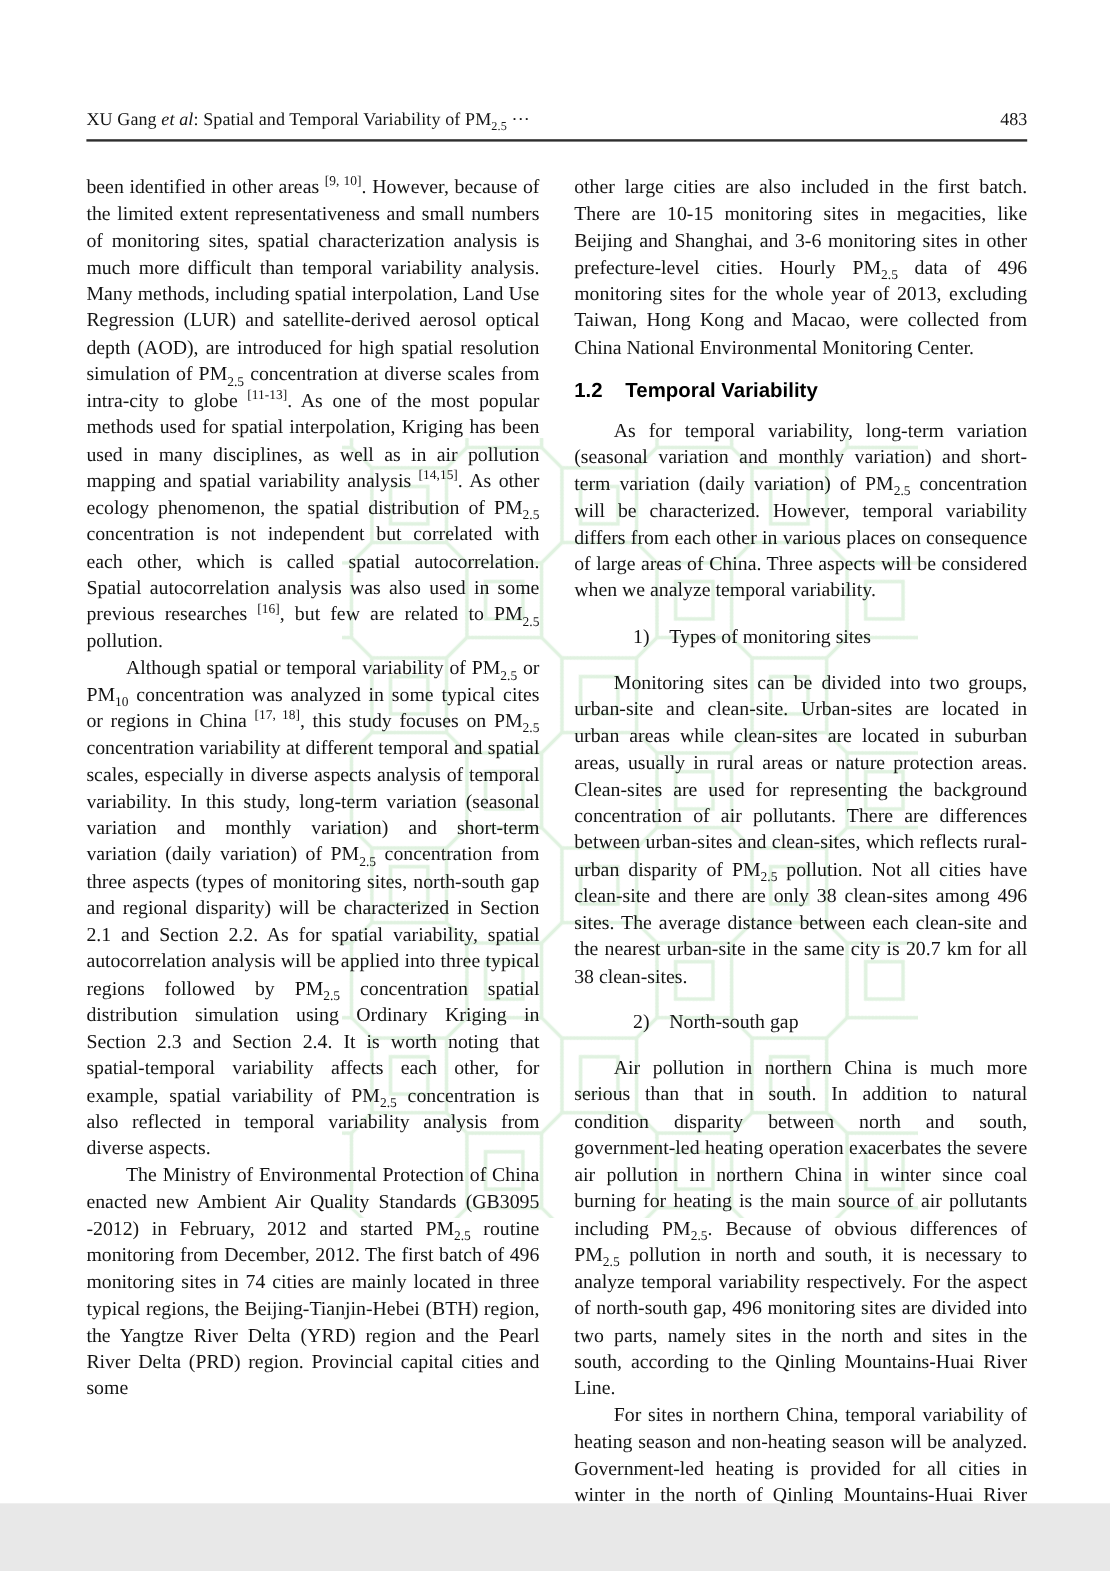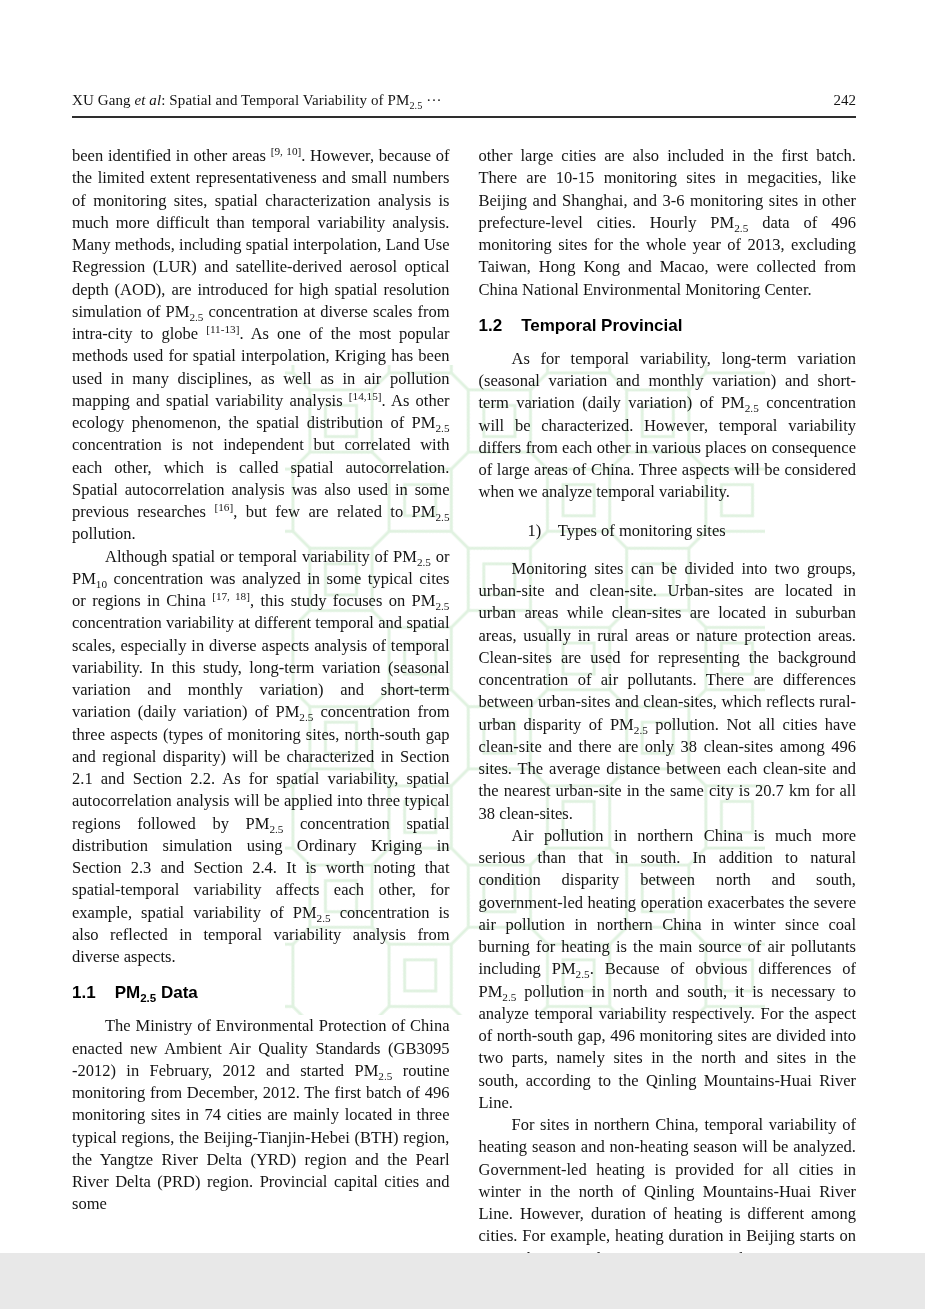--- a/index.html
+++ b/index.html
@@ -90,40 +90,38 @@
         <path d="M12 56 L56 12 L100 56 L56 100 Z" fill="none" stroke-width="3" stroke="#cfeacf"></path>
         <path d="M34 56 L56 34 L78 56 L56 78 Z" fill="none" stroke-width="3" stroke="#cfeacf"></path>
         <path d="M0 56 L12 56 M100 56 L112 56 M56 0 L56 12 M56 100 L56 112" fill="none" stroke-width="3" stroke="#cfeacf"></path>
       </pattern>
     </defs>
     <rect width="480" height="650" fill="url(#wm-pat)" opacity="0.75"></rect>
   </svg>
 
   <div class="header">
     <span class="rtitle">XU Gang <i>et al</i>: Spatial and Temporal Variability of PM<sub>2.5</sub> ···</span>
-    <span class="pnum">242</span>
+    <span class="pnum">483</span>
   </div>
 
   <div class="columns">
 
     <div class="col">
       <p class="para">been identified in other areas <sup>[9, 10]</sup>. However, because of the limited extent representativeness and small numbers of monitoring sites, spatial characterization analysis is much more difficult than temporal variability analysis. Many methods, including spatial interpolation, Land Use Regression (LUR) and satellite-derived aerosol optical depth (AOD), are introduced for high spatial resolution simulation of PM<sub>2.5</sub> concentration at diverse scales from intra-city to globe <sup>[11-13]</sup>. As one of the most popular methods used for spatial interpolation, Kriging has been used in many disciplines, as well as in air pollution mapping and spatial variability analysis <sup>[14,15]</sup>. As other ecology phenomenon, the spatial distribution of PM<sub>2.5</sub> concentration is not independent but correlated with each other, which is called spatial autocorrelation. Spatial autocorrelation analysis was also used in some previous researches <sup>[16]</sup>, but few are related to PM<sub>2.5</sub> pollution.</p>
       <p class="para indent">Although spatial or temporal variability of PM<sub>2.5</sub> or PM<sub>10</sub> concentration was analyzed in some typical cites or regions in China <sup>[17, 18]</sup>, this study focuses on PM<sub>2.5</sub> concentration variability at different temporal and spatial scales, especially in diverse aspects analysis of temporal variability. In this study, long-term variation (seasonal variation and monthly variation) and short-term variation (daily variation) of PM<sub>2.5</sub> concentration from three aspects (types of monitoring sites, north-south gap and regional disparity) will be characterized in Section 2.1 and Section 2.2. As for spatial variability, spatial autocorrelation analysis will be applied into three typical regions followed by PM<sub>2.5</sub> concentration spatial distribution simulation using Ordinary Kriging in Section 2.3 and Section 2.4. It is worth noting that spatial-temporal variability affects each other, for example, spatial variability of PM<sub>2.5</sub> concentration is also reflected in temporal variability analysis from diverse aspects.</p>
-      <h2 class="h2">
-        <span class="hnum">1.1</span><span class="htitle">PM<sub>2.5</sub> Data</span>
-      </h2>
       <p class="para indent">The Ministry of Environmental Protection of China enacted new Ambient Air Quality Standards (GB3095 -2012) in February, 2012 and started PM<sub>2.5</sub> routine monitoring from December, 2012. The first batch of 496 monitoring sites in 74 cities are mainly located in three typical regions, the Beijing-Tianjin-Hebei (BTH) region, the Yangtze River Delta (YRD) region and the Pearl River Delta (PRD) region. Provincial capital cities and some</p>
     </div>
 
     <div class="col">
       <p class="para">other large cities are also included in the first batch. There are 10-15 monitoring sites in megacities, like Beijing and Shanghai, and 3-6 monitoring sites in other prefecture-level cities. Hourly PM<sub>2.5</sub> data of 496 monitoring sites for the whole year of 2013, excluding Taiwan, Hong Kong and Macao, were collected from China National Environmental Monitoring Center.</p>
       <h2 class="h2">
-        <span class="hnum">1.2</span><span class="htitle">Temporal Provincial</span>
+        <span class="hnum">1.2</span><span class="htitle">Temporal Variability</span>
       </h2>
       <p class="para indent">As for temporal variability, long-term variation (seasonal variation and monthly variation) and short-term variation (daily variation) of PM<sub>2.5</sub> concentration will be characterized. However, temporal variability differs from each other in various places on consequence of large areas of China. Three aspects will be considered when we analyze temporal variability.</p>
       <p class="list-line">1) Types of monitoring sites</p>
       <p class="para indent">Monitoring sites can be divided into two groups, urban-site and clean-site. Urban-sites are located in urban areas while clean-sites are located in suburban areas, usually in rural areas or nature protection areas. Clean-sites are used for representing the background concentration of air pollutants. There are differences between urban-sites and clean-sites, which reflects rural-urban disparity of PM<sub>2.5</sub> pollution. Not all cities have clean-site and there are only 38 clean-sites among 496 sites. The average distance between each clean-site and the nearest urban-site in the same city is 20.7 km for all 38 clean-sites.</p>
+      <p class="list-line">2) North-south gap</p>
       <p class="para indent">Air pollution in northern China is much more serious than that in south. In addition to natural condition disparity between north and south, government-led heating operation exacerbates the severe air pollution in northern China in winter since coal burning for heating is the main source of air pollutants including PM<sub>2.5</sub>. Because of obvious differences of PM<sub>2.5</sub> pollution in north and south, it is necessary to analyze temporal variability respectively. For the aspect of north-south gap, 496 monitoring sites are divided into two parts, namely sites in the north and sites in the south, according to the Qinling Mountains-Huai River Line.</p>
       <p class="para indent">For sites in northern China, temporal variability of heating season and non-heating season will be analyzed. Government-led heating is provided for all cities in winter in the north of Qinling Mountains-Huai River Line. However, duration of heating is different among cities. For example, heating duration in Beijing starts on November 15 and terminates on March 15 next year, a total</p>
     </div>
 
   </div>
 </div>
 
 </body></html>

